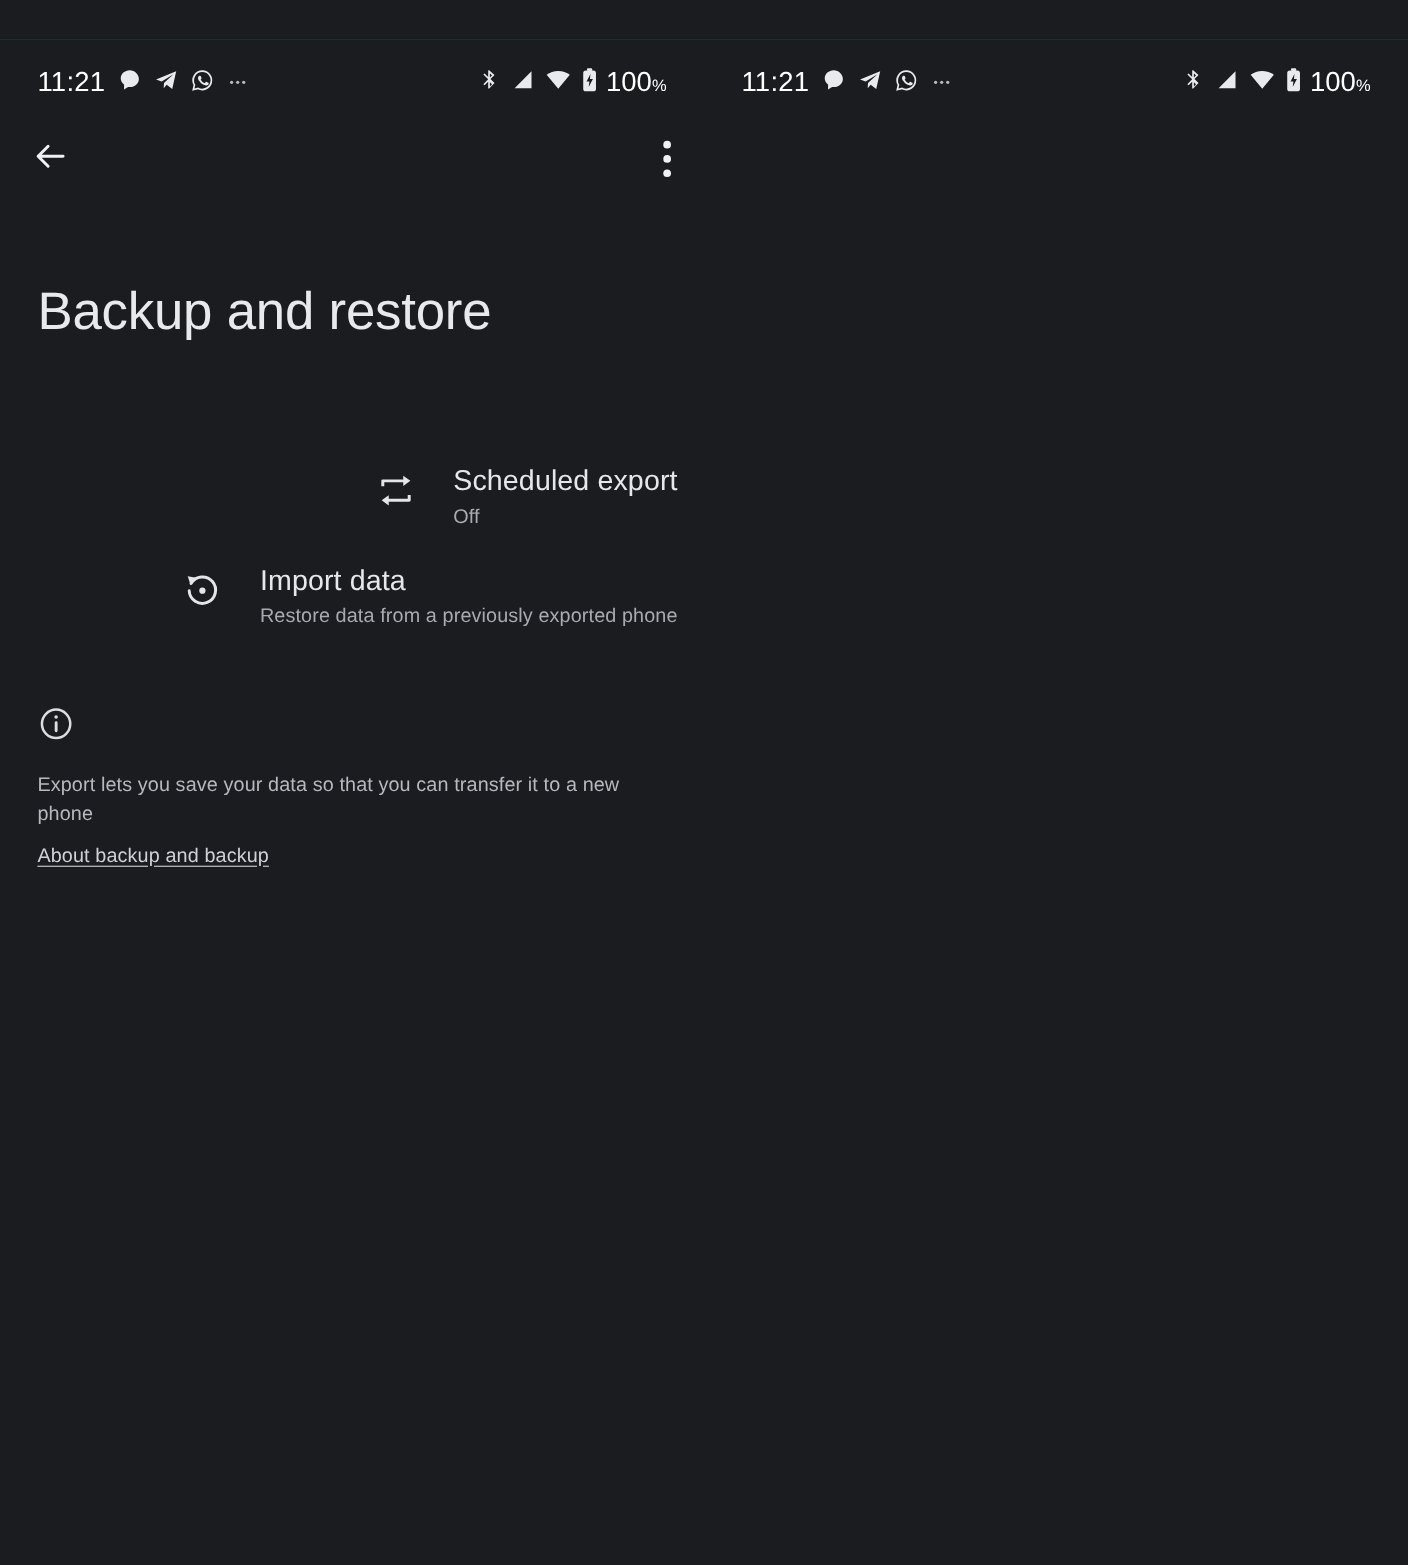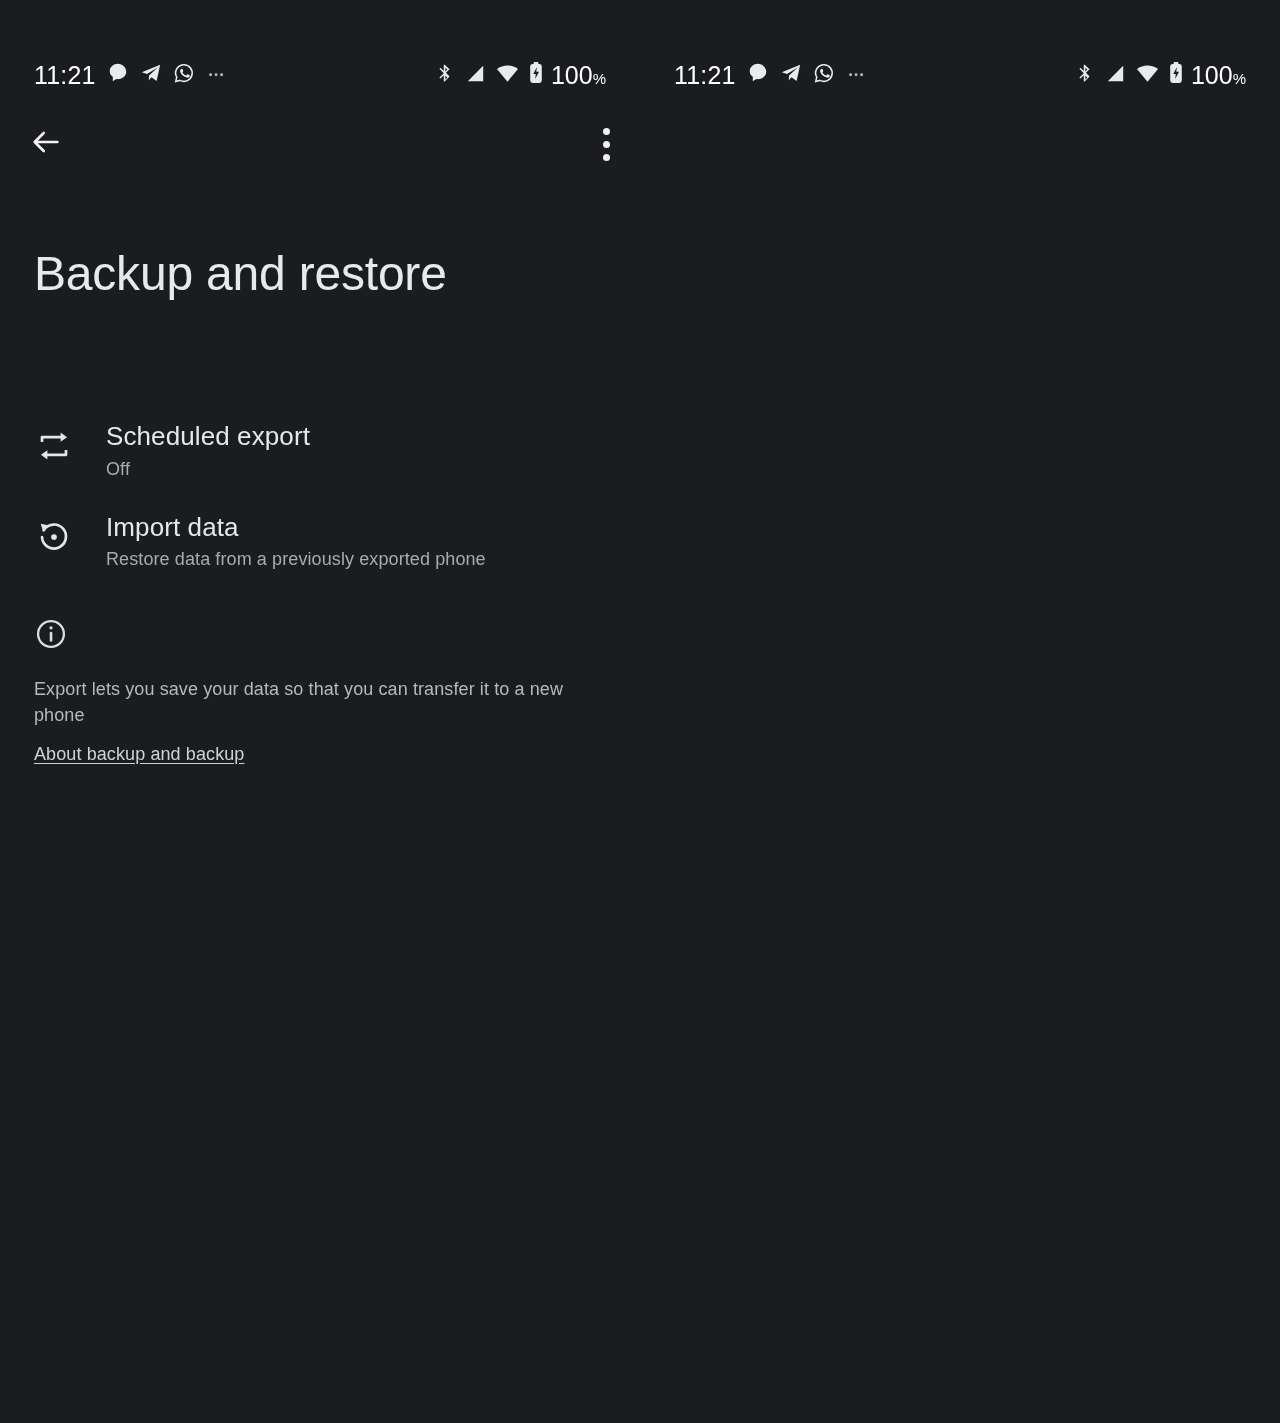--- a/index.html
+++ b/index.html
@@ -57,48 +57,48 @@
   .overflow-btn {
     position:absolute; right:10px; top:6px;
     width:48px; height:48px;
     display:flex; flex-direction:column; align-items:center;
     justify-content:center; gap:6px; cursor:pointer;
   }
   .dot { width:7px; height:7px; border-radius:50%; background:#f1f1f3; }
 
   
   .page-title {
-    position:absolute; left:34px; top:212px;
+    position:absolute; left:34px; top:222px;
     font-size:48px; font-weight:400; color:#e8e9ed;
     letter-spacing:-0.2px; line-height:1.1;
   }
 
   .list { position:absolute; left:0; top:368px; width:640px; }
   .list-item {
     position:relative;
     display:flex; align-items:flex-start;
     padding:14px 24px 14px 34px;
-    min-height:84px; cursor:pointer;
+    min-height:84px; cursor:pointer;justify-content:flex-end;
   }
   .li-icon {
     width:40px; min-width:40px; height:40px;
     display:flex; align-items:center; justify-content:center;
     margin-top:8px;
   }
   .li-text { margin-left:32px; padding-top:2px; }
   .li-title {
     font-size:26px; color:#e6e7eb; font-weight:400;
     line-height:1.25; letter-spacing:.1px;
   }
   .li-sub {
     font-size:18px; color:#a8aab0; margin-top:5px;
     letter-spacing:.1px; line-height:1.3;
   }
 
-  .info-block { position:absolute; left:0; top:578px; width:640px; }
+  .info-block { position:absolute; left:0; top:602px; width:640px; }
   .info-icon-wrap { padding-left:34px; }
   .info-icon { width:40px; height:40px; display:flex; align-items:center; }
   .info-text {
     margin-top:22px; padding:0 34px;
     font-size:18px; color:#b6b8be; line-height:1.45;
     letter-spacing:.1px;
   }
   .info-link {
     margin-top:16px; padding:0 34px;
     font-size:18px; color:#cfd1d7;

